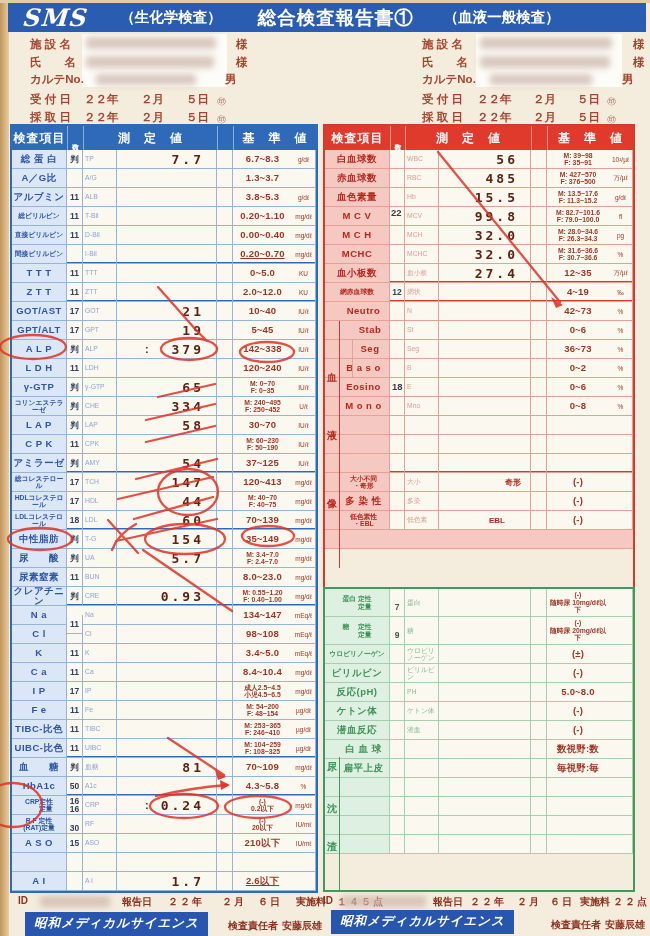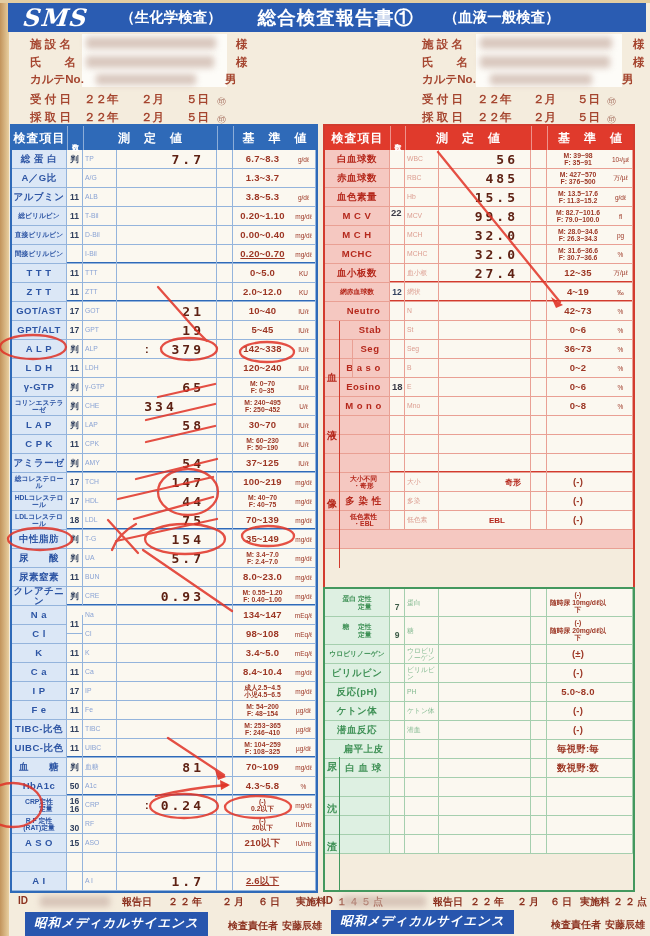--- a/index.html
+++ b/index.html
@@ -281,21 +281,21 @@
         </div>
         <div class="c flag" style="width: 16px;"></div>
         <div class="c ref two" style="width: 59px;">M: 0~70
 F: 0~35</div>
         <div class="c unit" style="width: 24px;">IU/ℓ</div>
       </div>
       <div class="row">
         <div class="c item sm" style="width: 55px;">コリンエステラーゼ</div>
         <div class="c pts" style="width: 16px;">判</div>
         <div class="c abbr" style="width: 34px;">CHE</div>
-        <div class="c val" style="width: 100px; justify-content: center;">
+        <div class="c val" style="width: 100px;">
           <div class="vnum">334</div>
         </div>
         <div class="c flag" style="width: 16px;"></div>
         <div class="c ref two" style="width: 59px;">M: 240~495
 F: 250~452</div>
         <div class="c unit" style="width: 24px;">U/ℓ</div>
       </div>
       <div class="row">
         <div class="c item" style="width: 55px;">L A P</div>
         <div class="c pts" style="width: 16px;">判</div>
@@ -331,41 +331,41 @@
         <div class="c unit" style="width: 24px;">IU/ℓ</div>
       </div>
       <div class="row sec">
         <div class="c item sm" style="width: 55px;">総コレステロール</div>
         <div class="c pts" style="width: 16px;">17</div>
         <div class="c abbr" style="width: 34px;">TCH</div>
         <div class="c val" style="width: 100px;">
           <div class="vnum">147</div>
         </div>
         <div class="c flag" style="width: 16px;"></div>
-        <div class="c ref" style="width: 59px;">100~219</div>
+        <div class="c ref" style="width: 59px;">120~413</div>
         <div class="c unit" style="width: 24px;">mg/dℓ</div>
       </div>
       <div class="row">
         <div class="c item sm" style="width: 55px;">HDLコレステロール</div>
         <div class="c pts" style="width: 16px;">17</div>
         <div class="c abbr" style="width: 34px;">HDL</div>
         <div class="c val" style="width: 100px;">
           <div class="vnum">44</div>
         </div>
         <div class="c flag" style="width: 16px;"></div>
         <div class="c ref two" style="width: 59px;">M: 40~70
 F: 40~75</div>
         <div class="c unit" style="width: 24px;">mg/dℓ</div>
       </div>
       <div class="row">
         <div class="c item sm" style="width: 55px;">LDLコレステロール</div>
         <div class="c pts" style="width: 16px;">18</div>
         <div class="c abbr" style="width: 34px;">LDL</div>
         <div class="c val" style="width: 100px;">
-          <div class="vnum">75</div>
+          <div class="vnum">60</div>
         </div>
         <div class="c flag" style="width: 16px;"></div>
         <div class="c ref" style="width: 59px;">70~139</div>
         <div class="c unit" style="width: 24px;">mg/dℓ</div>
       </div>
       <div class="row sec">
         <div class="c item" style="width: 55px;">中性脂肪</div>
         <div class="c pts" style="width: 16px;">判</div>
         <div class="c abbr" style="width: 34px;">T-G</div>
         <div class="c val" style="width: 100px;">
@@ -920,39 +920,39 @@
         <div class="c pts" style="width: 15px;"></div>
         <div class="c abbr" style="width: 34px;">潜血</div>
         <div class="c val" style="width: 92px;">
           <div class="vnum"></div>
         </div>
         <div class="c flag" style="width: 16px;"></div>
         <div class="c ref" style="width: 62px;">(-)</div>
         <div class="c unit" style="width: 24px;"></div>
       </div>
       <div class="row">
+        <div class="c item ind1" style="width: 65px;">白 血 球</div>
+        <div class="c pts" style="width: 15px;"></div>
+        <div class="c abbr" style="width: 34px;"></div>
+        <div class="c val" style="width: 92px;">
+          <div class="vnum"></div>
+        </div>
+        <div class="c flag" style="width: 16px;"></div>
+        <div class="c ref" style="width: 62px;">数視野:数</div>
+        <div class="c unit" style="width: 24px;"></div>
+      </div>
+      <div class="row">
         <div class="c item ind1" style="width: 65px;">扁平上皮</div>
         <div class="c pts" style="width: 15px;"></div>
         <div class="c abbr" style="width: 34px;"></div>
         <div class="c val" style="width: 92px;">
           <div class="vnum"></div>
         </div>
         <div class="c flag" style="width: 16px;"></div>
         <div class="c ref" style="width: 62px;">毎視野:毎</div>
-        <div class="c unit" style="width: 24px;"></div>
-      </div>
-      <div class="row">
-        <div class="c item ind1" style="width: 65px;">白 血 球</div>
-        <div class="c pts" style="width: 15px;"></div>
-        <div class="c abbr" style="width: 34px;"></div>
-        <div class="c val" style="width: 92px;">
-          <div class="vnum"></div>
-        </div>
-        <div class="c flag" style="width: 16px;"></div>
-        <div class="c ref" style="width: 62px;">数視野:数</div>
         <div class="c unit" style="width: 24px;"></div>
       </div>
       <div class="row">
         <div class="c item ind1" style="width: 65px;"></div>
         <div class="c pts" style="width: 15px;"></div>
         <div class="c abbr" style="width: 34px;"></div>
         <div class="c val" style="width: 92px;">
           <div class="vnum"></div>
         </div>
         <div class="c flag" style="width: 16px;"></div>

